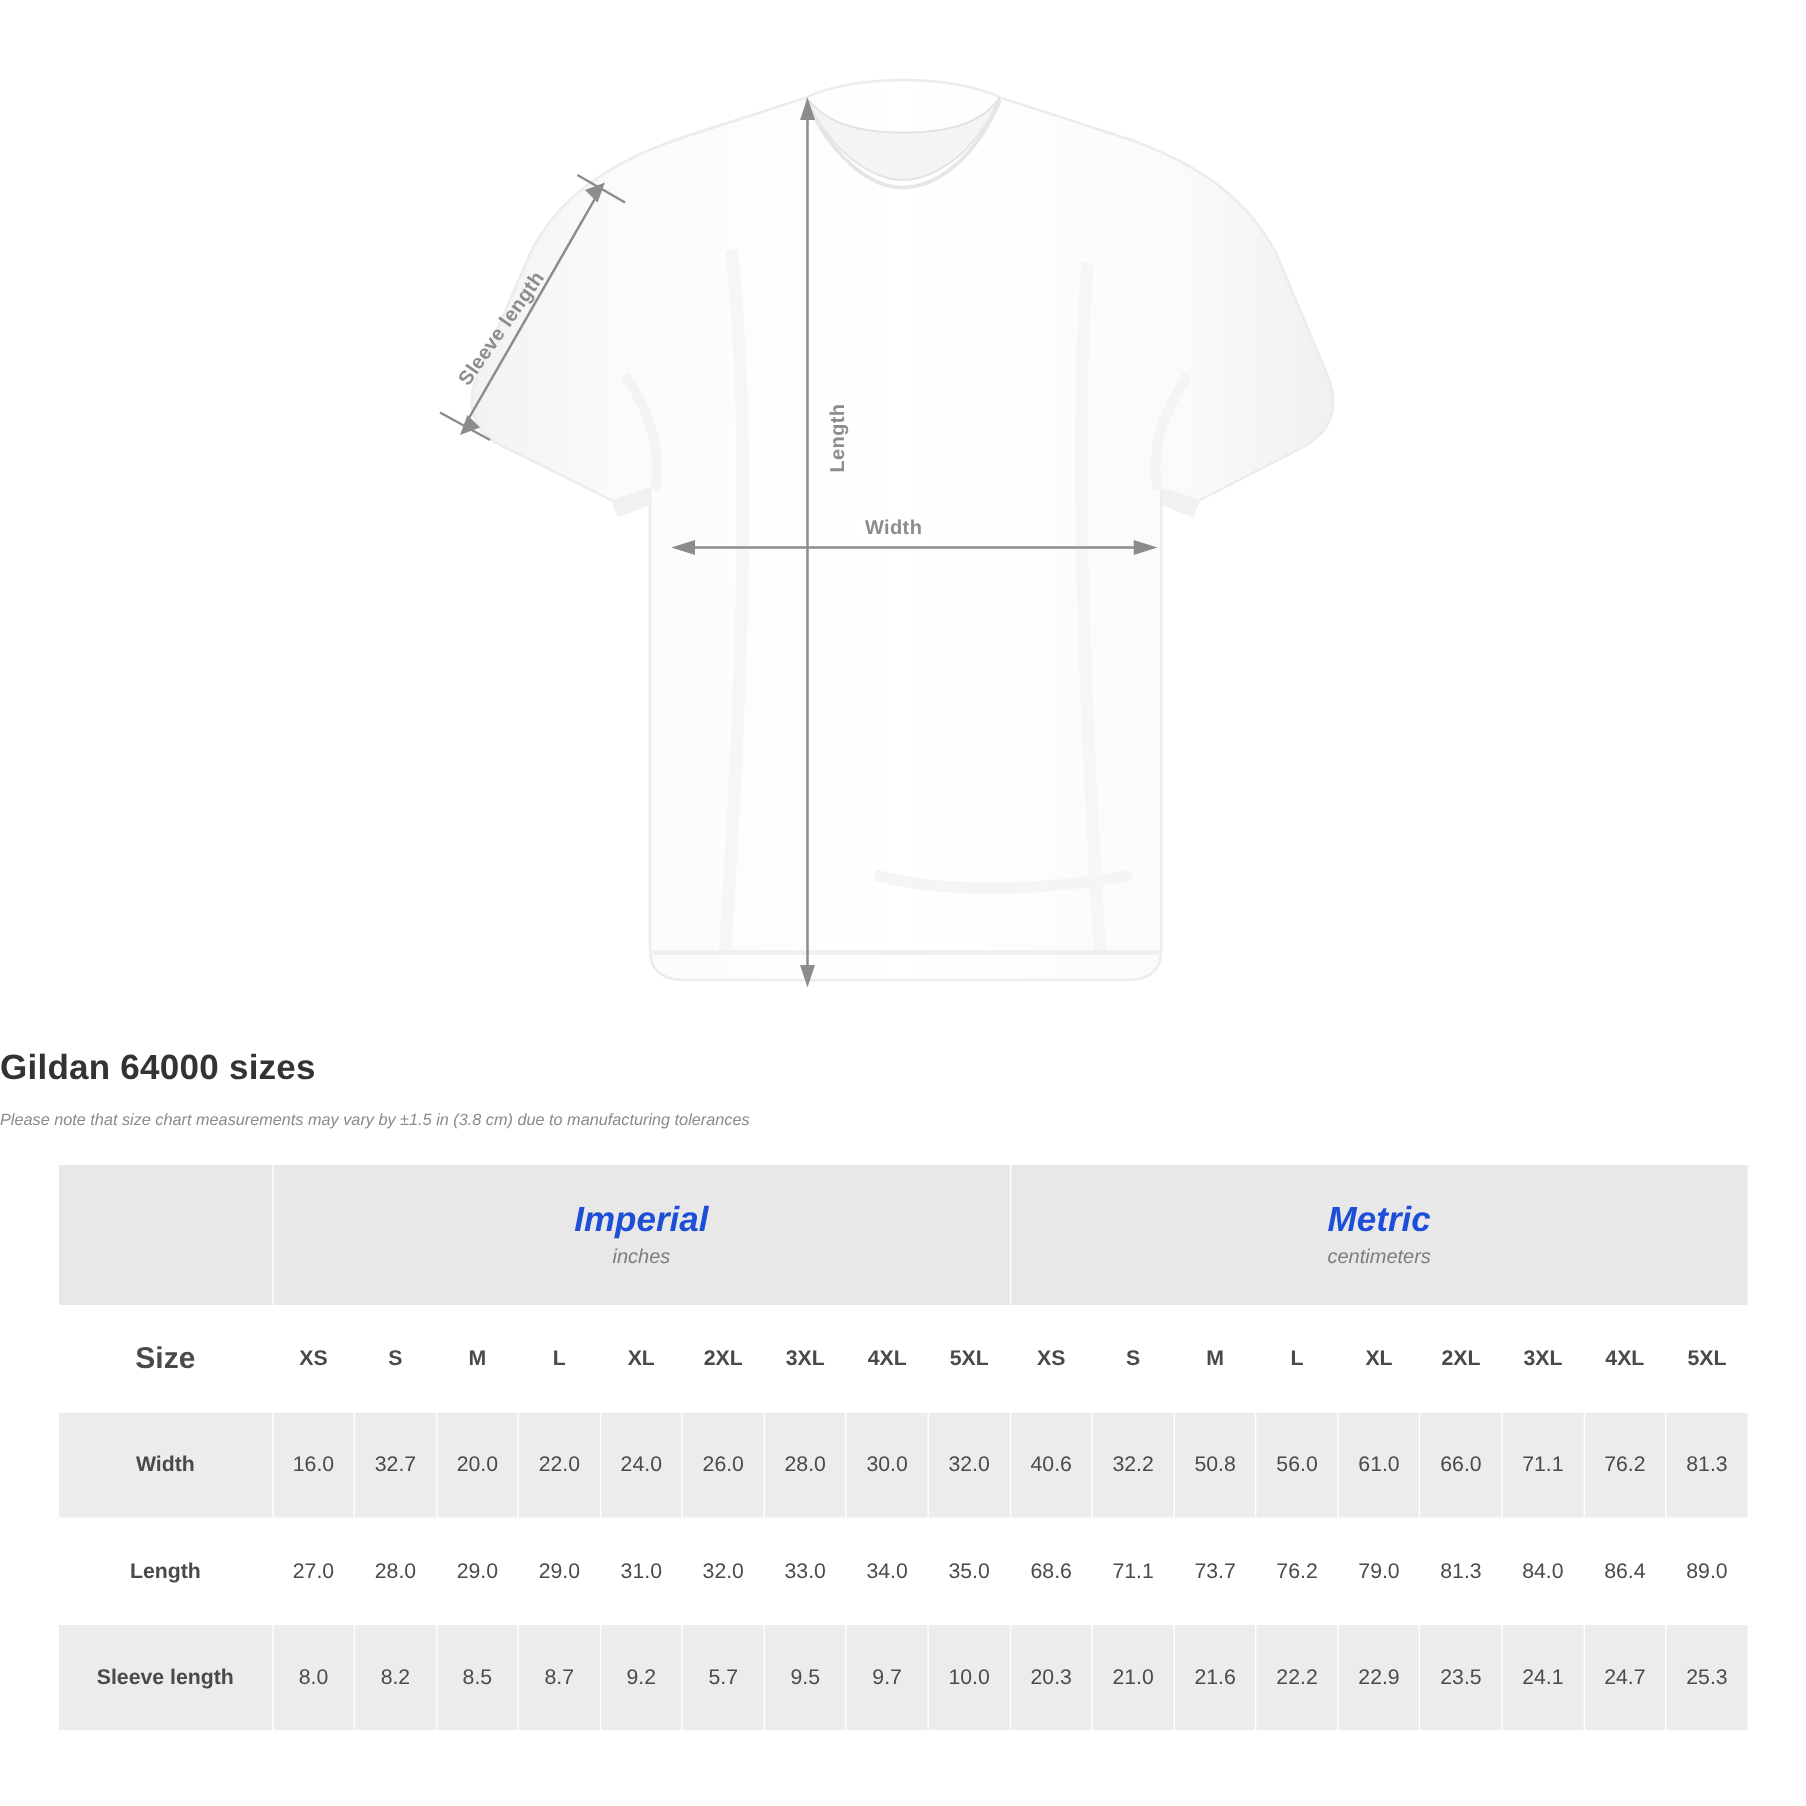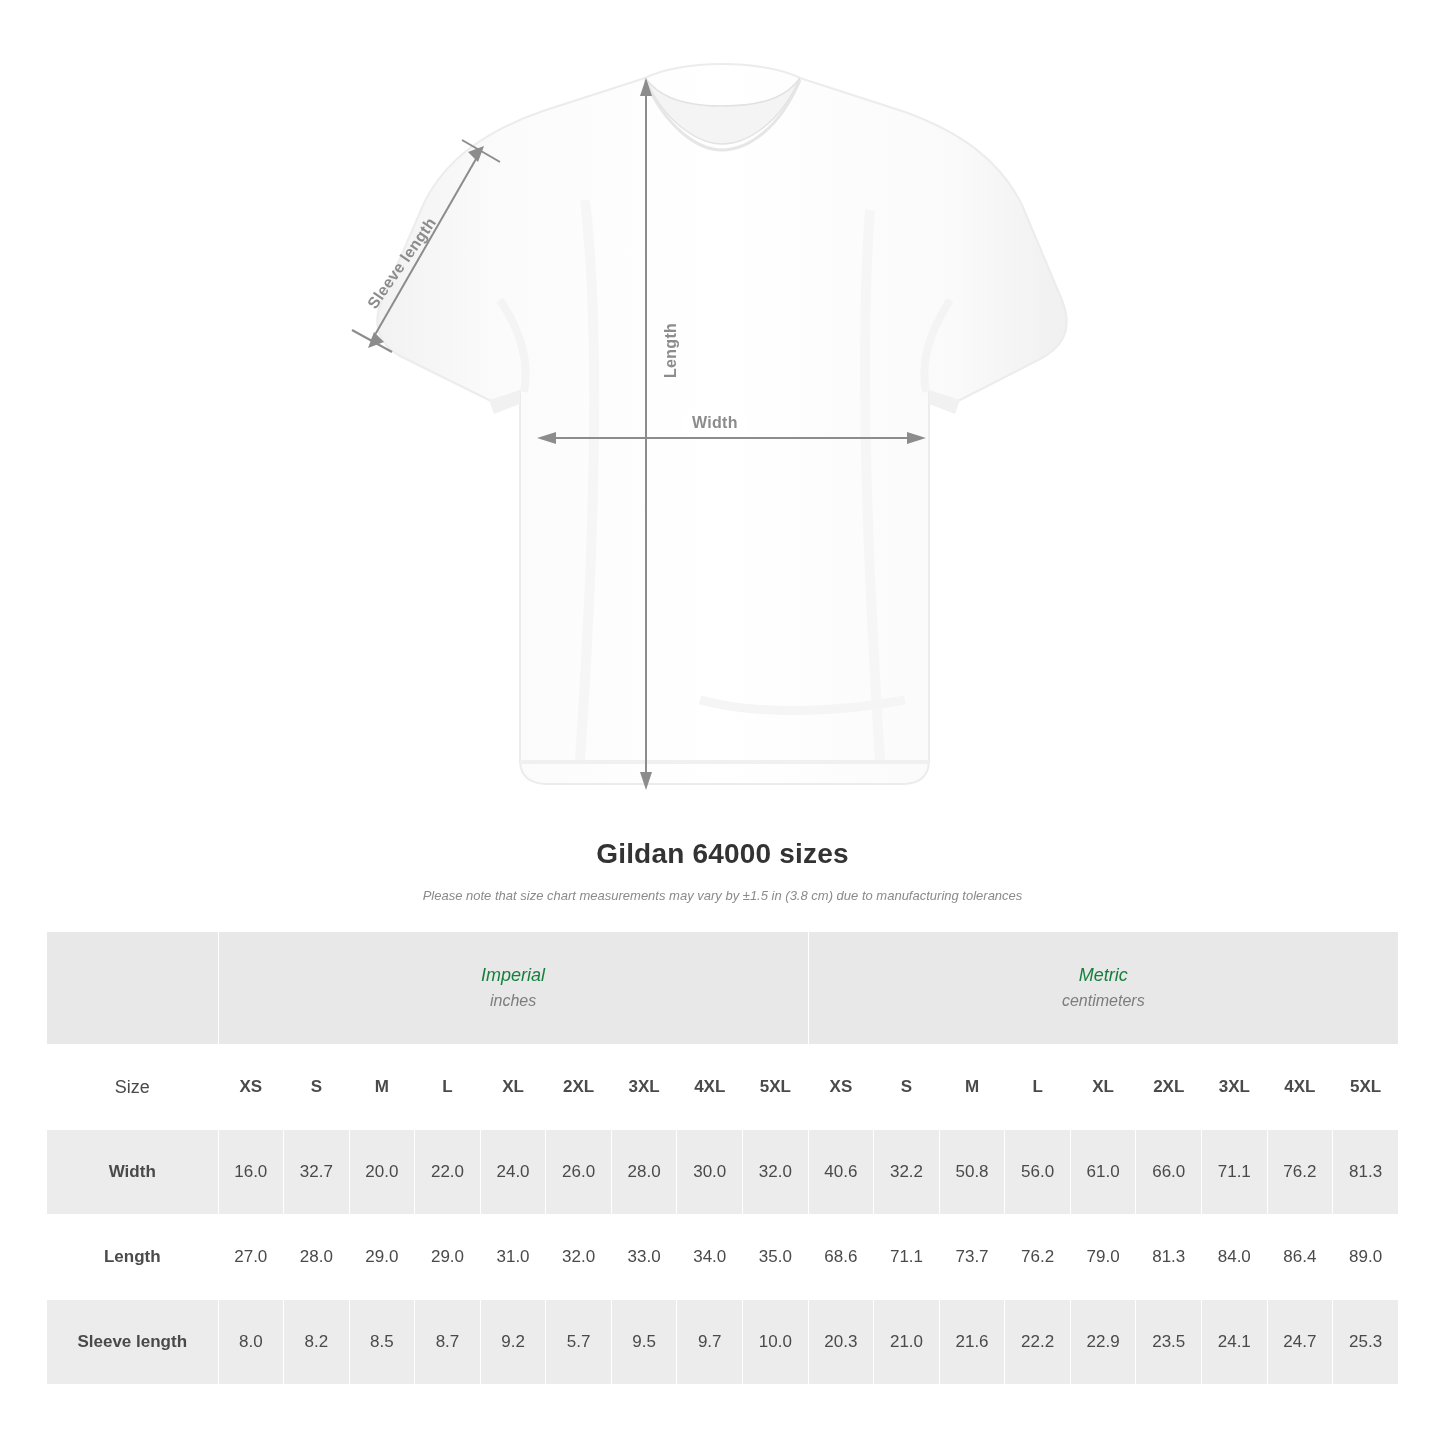--- a/index.html
+++ b/index.html
@@ -45,21 +45,21 @@
     transform: rotate(-90deg);
     transform-origin: left top;
   }
   .dim-label.diagonal {
     transform: rotate(-55deg);
     transform-origin: left top;
   }
 
   
   .title-block {
-    text-align: center;
+    text-align: left;
     margin-top: 18px;
   }
   .chart-title {
     font-size: 28px;
     font-weight: bold;
     color: #333333;
     margin: 0;
     letter-spacing: 0.2px;
   }
   .chart-note {
@@ -83,42 +83,42 @@
     text-align: center;
     font-size: 17px;
     color: #4a4a4a;
   }
   .unitrow td {
     background: #e8e8e8;
     height: 112px;
     padding: 0;
   }
   .unit-name {
-    font-size: 18px;
+    font-size: 28px;
     font-style: italic;
-    font-weight: normal;
-    color: #15803d;
+    font-weight: bold;
+    color: #1d4ed8;
     line-height: 1.1;
   }
   .unit-sub {
     font-size: 16px;
     font-style: italic;
     color: #7d7d7d;
     margin-top: 6px;
   }
   .hdr td {
     background: #ffffff;
     height: 82px;
     font-weight: bold;
     font-size: 18px;
     color: #3f3f3f;
   }
   .hdr td.rowlabel {
-    font-weight: normal;
-    font-size: 18px;
+    font-weight: bold;
+    font-size: 24px;
   }
   .rowlabel {
     font-weight: bold;
     font-size: 18px;
     color: #3f3f3f;
     width: 170px;
   }
   tr.band-grey td {
     background: #ececec;
     height: 82px;

